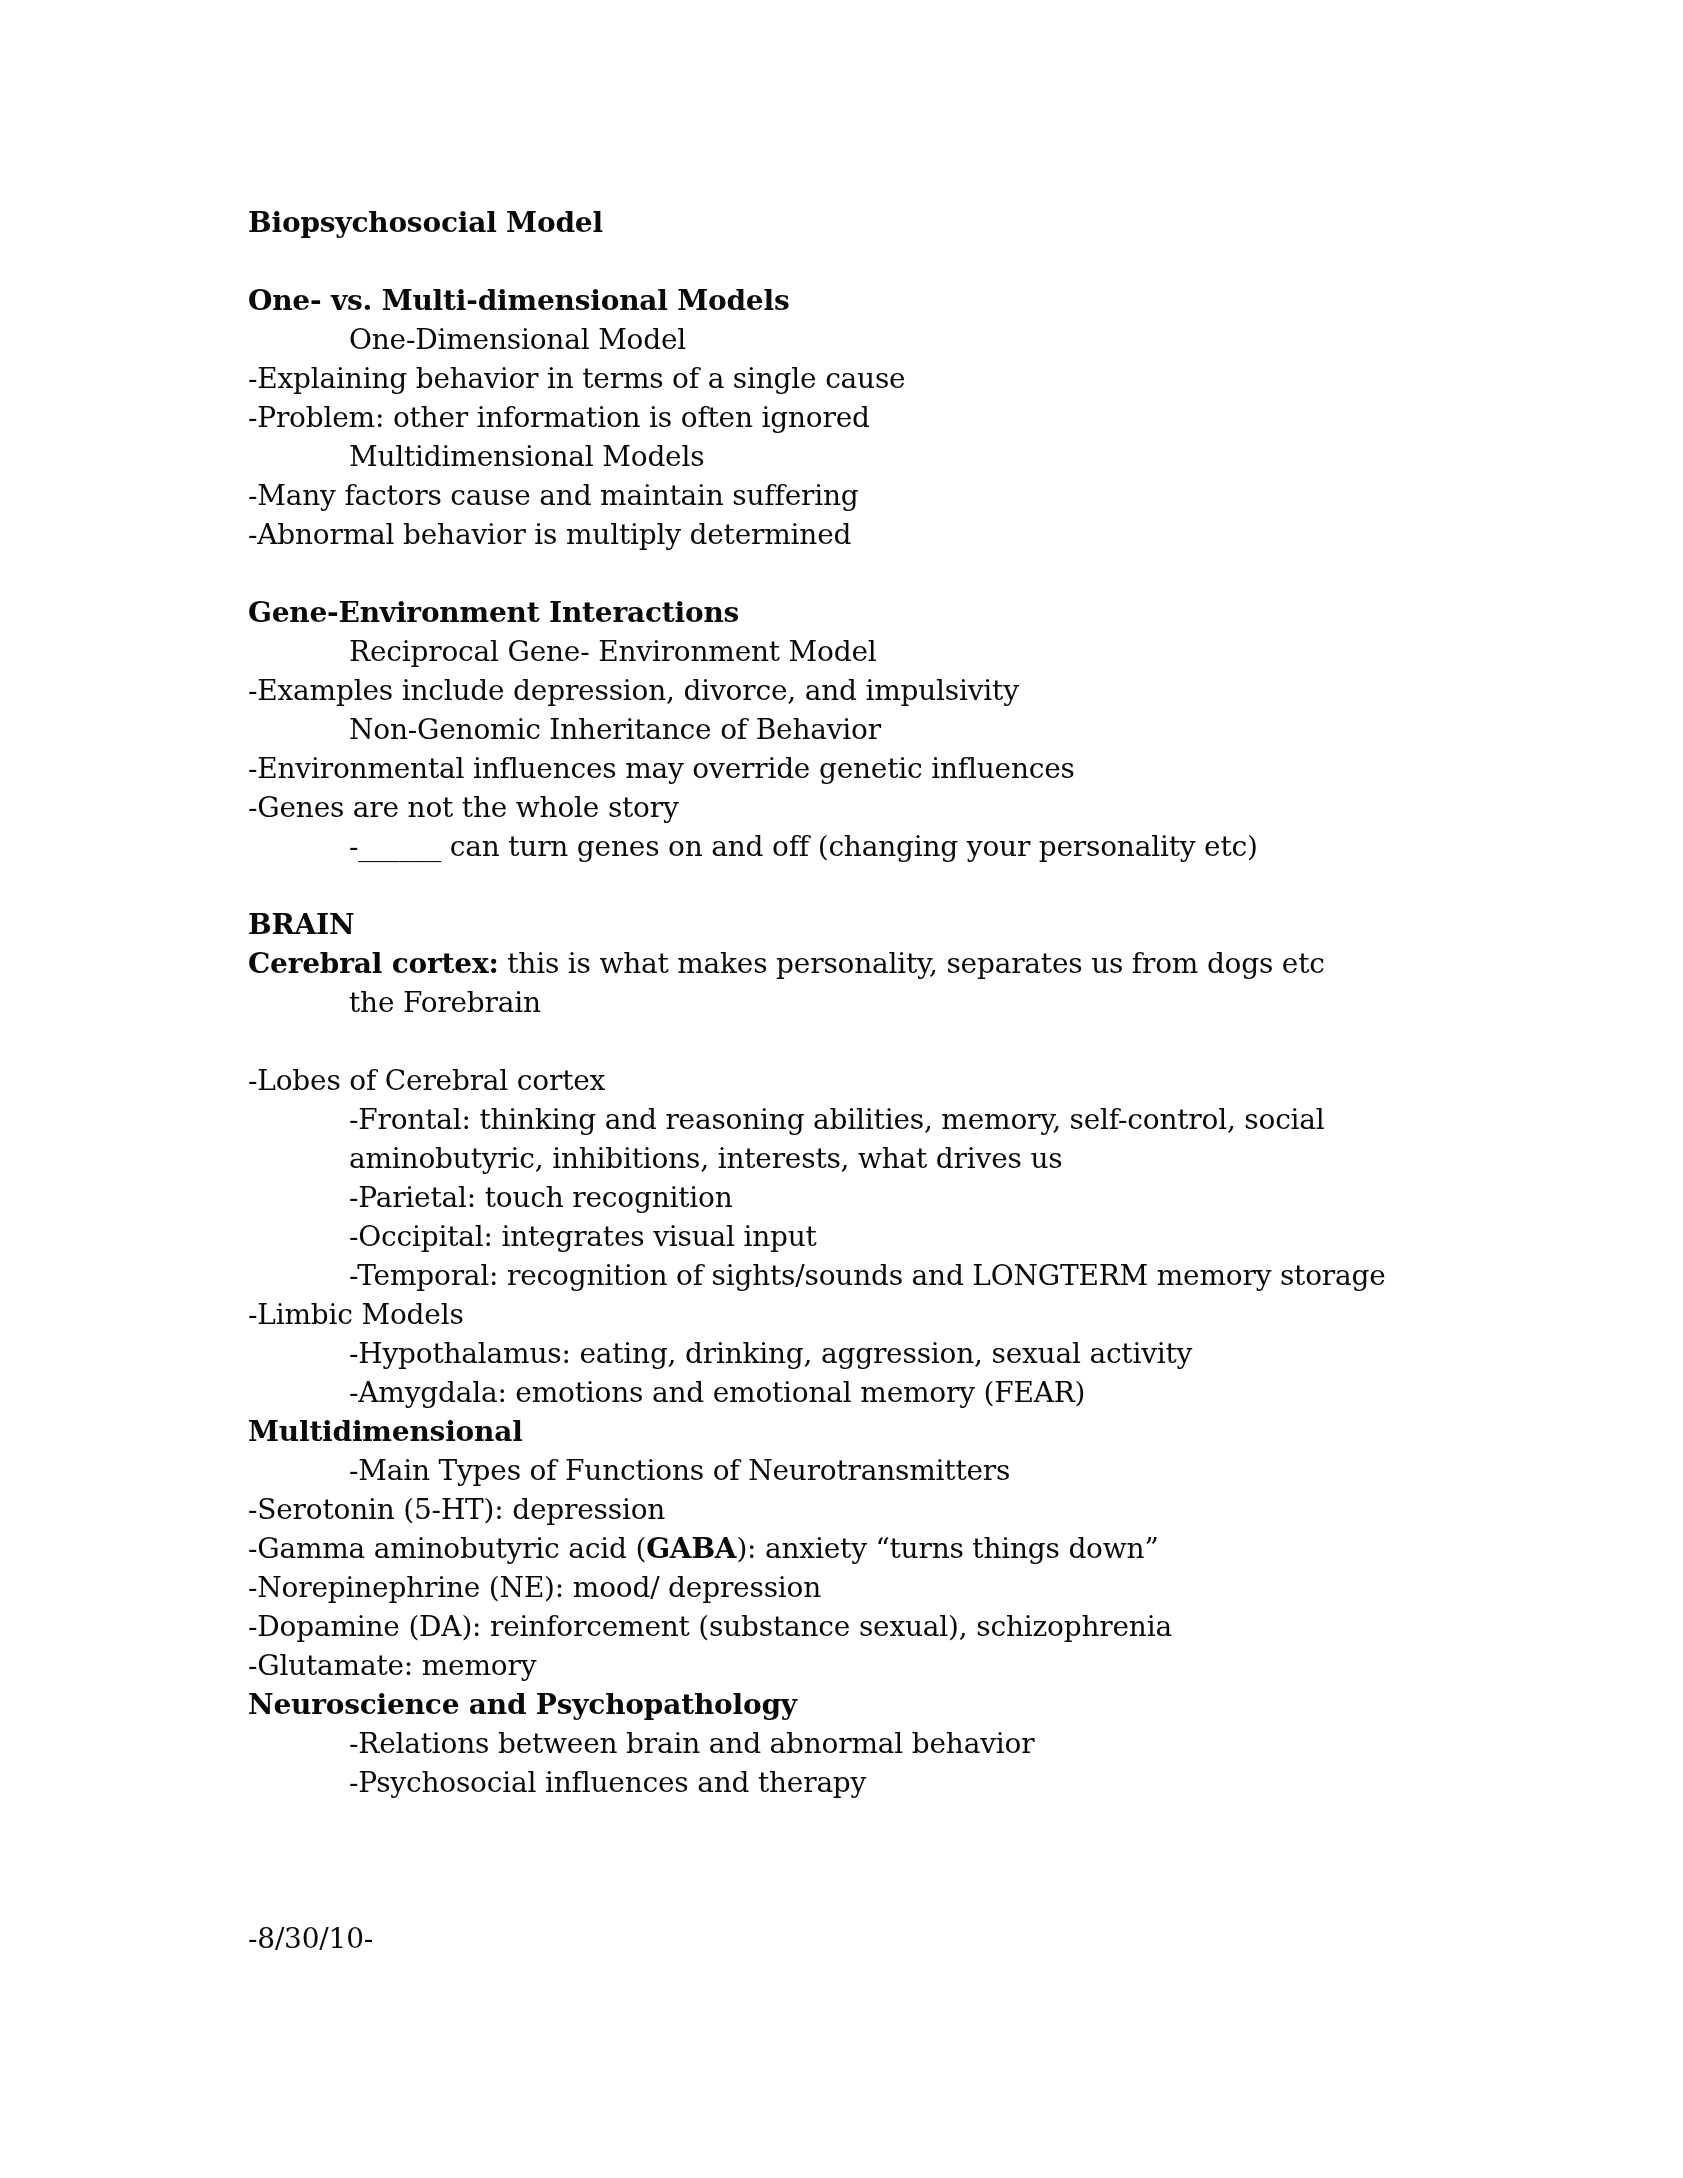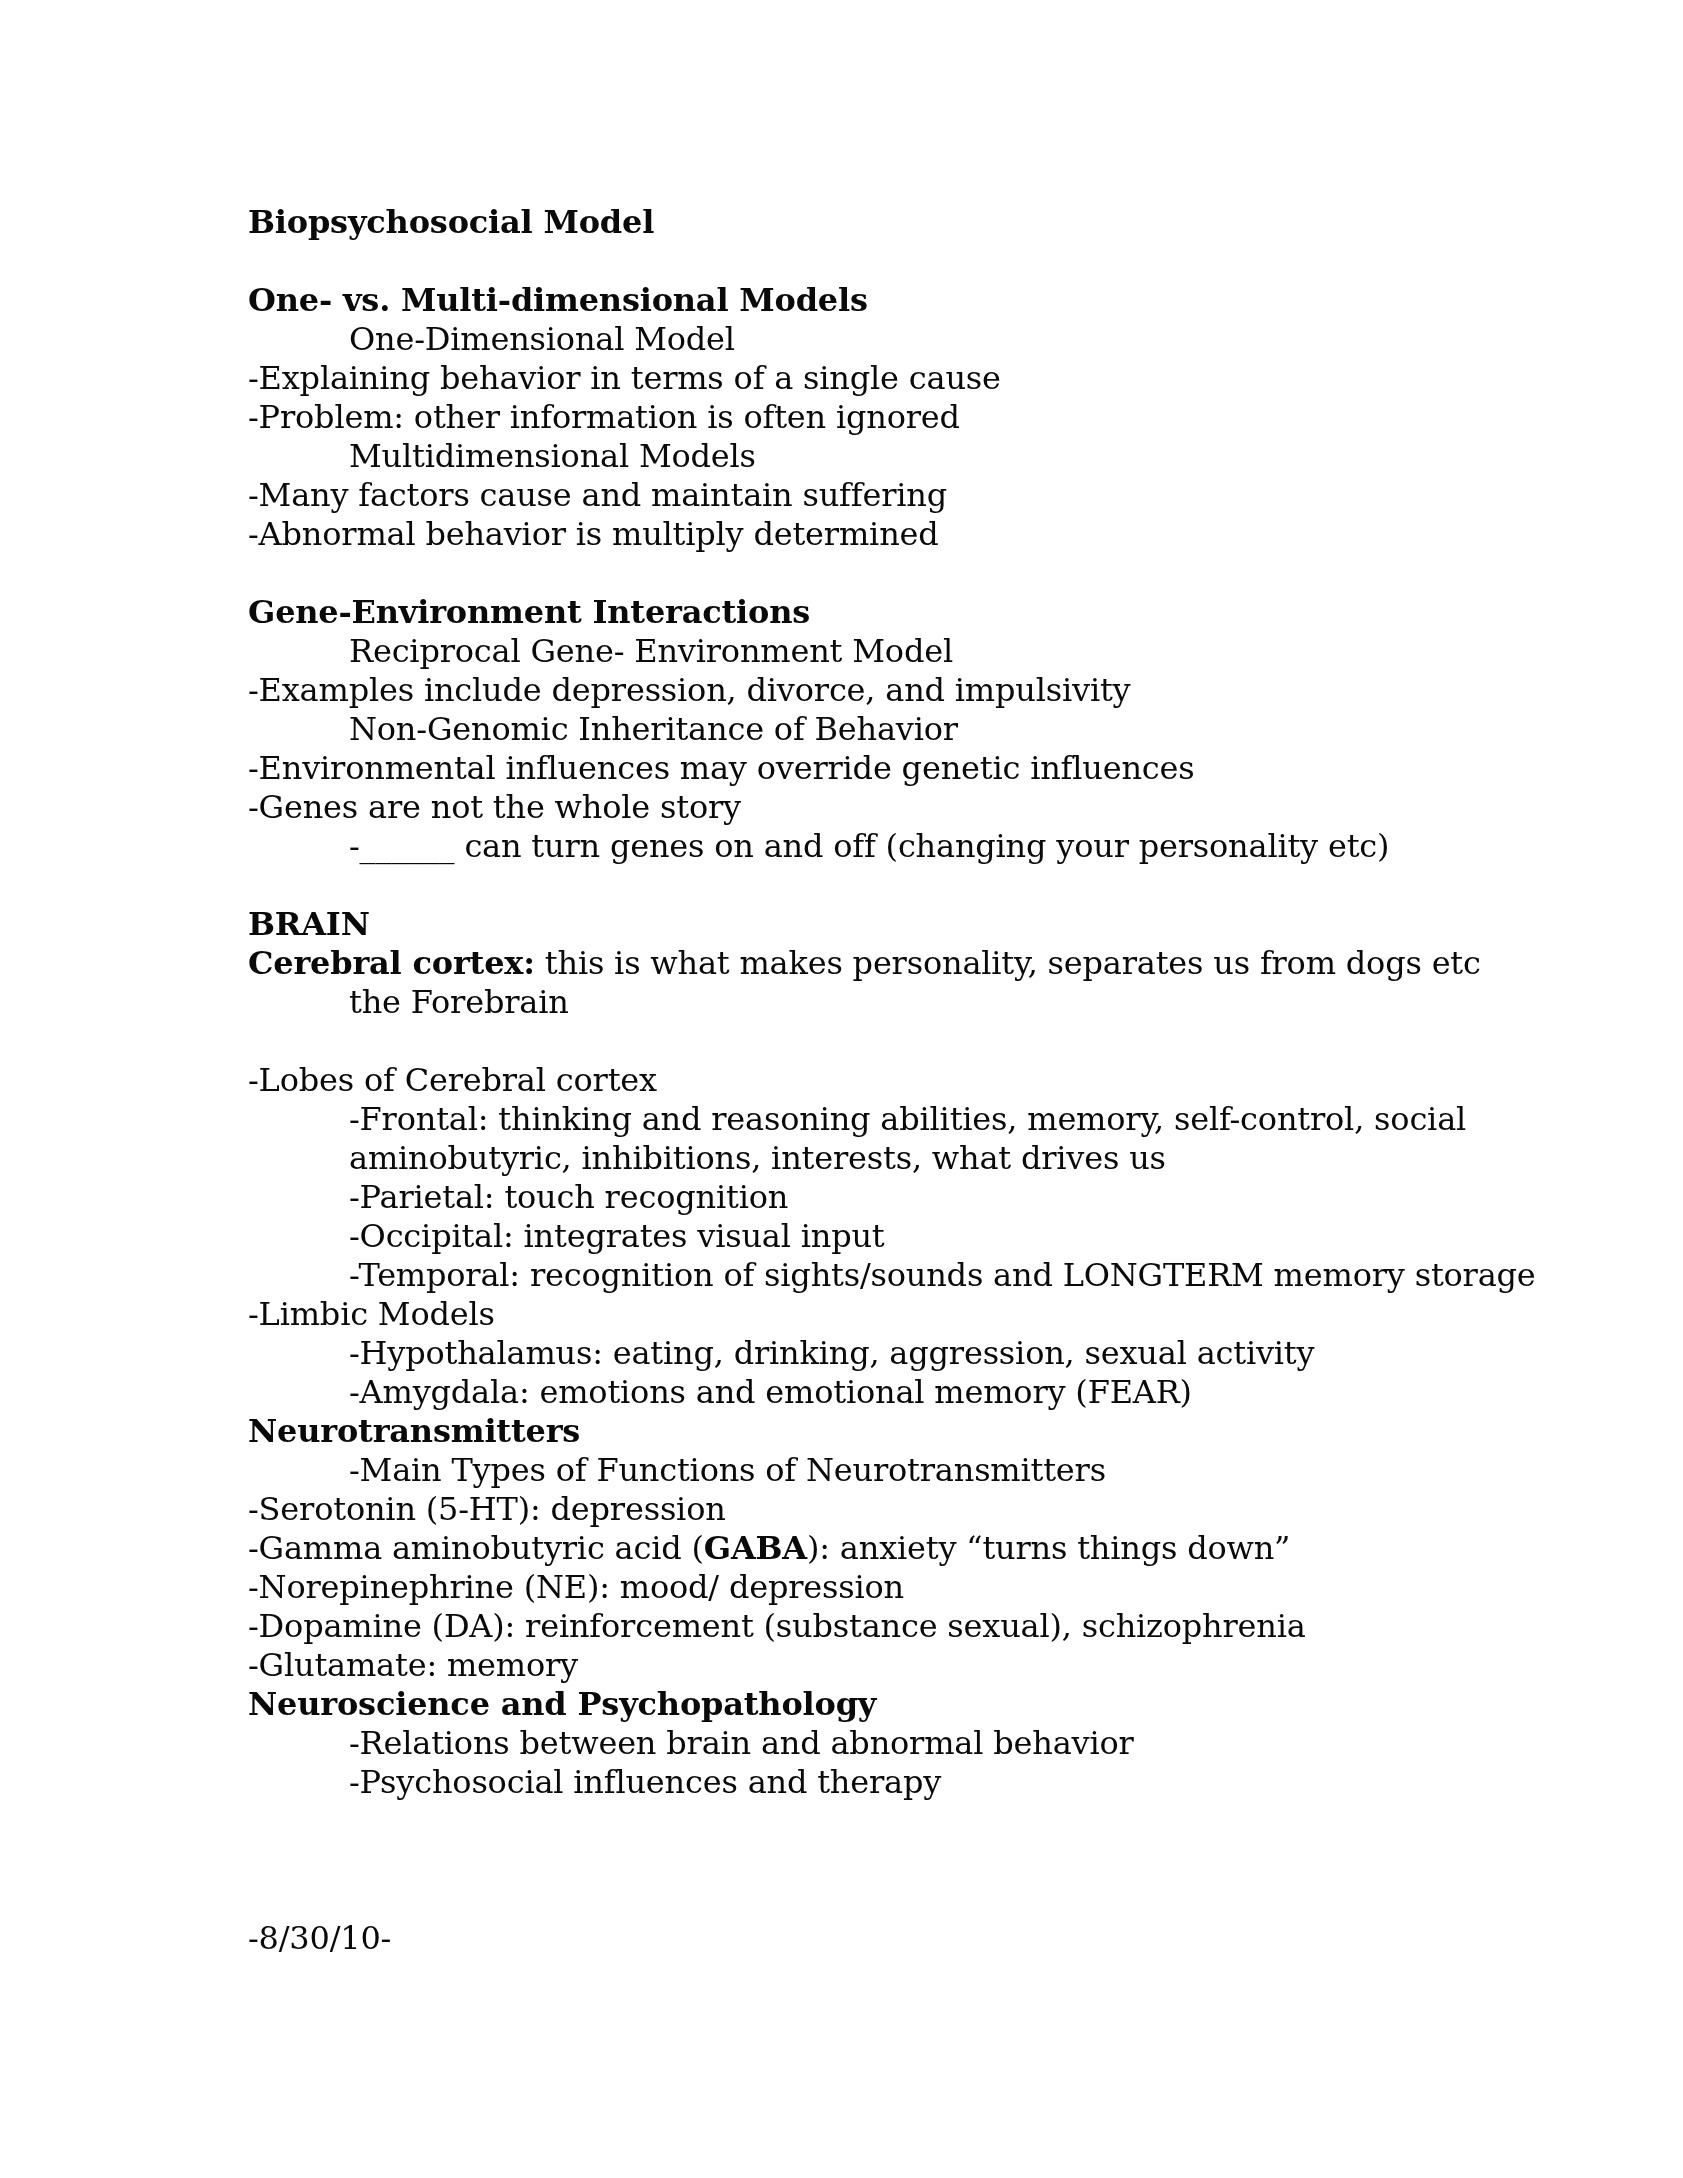--- a/index.html
+++ b/index.html
@@ -16,21 +16,21 @@
     font-family: "DejaVu Serif", "Liberation Serif", serif;
     overflow: hidden;
   }
   .doc {
     position: absolute;
     left: 248px;
     top: 203px;
     width: 1406px;
   }
   .line {
-    font-size: 32px;
+    font-size: 28px;
     line-height: 39px;
     white-space: pre;
     letter-spacing: -0.2px;
   }
   .line.blank {
     height: 39px;
   }
   .indent-1 {
     padding-left: 101px;
   }
@@ -67,21 +67,21 @@
       <div class="line blank"></div>
       <div class="line"><span class="">-Lobes of Cerebral cortex</span></div>
       <div class="line indent-1"><span class="">-Frontal: thinking and reasoning abilities, memory, self-control, social</span></div>
       <div class="line indent-1"><span class="">aminobutyric, inhibitions, interests, what drives us</span></div>
       <div class="line indent-1"><span class="">-Parietal: touch recognition</span></div>
       <div class="line indent-1"><span class="">-Occipital: integrates visual input</span></div>
       <div class="line indent-1"><span class="">-Temporal: recognition of sights/sounds and LONGTERM memory storage</span></div>
       <div class="line"><span class="">-Limbic Models</span></div>
       <div class="line indent-1"><span class="">-Hypothalamus: eating, drinking, aggression, sexual activity</span></div>
       <div class="line indent-1"><span class="">-Amygdala: emotions and emotional memory (FEAR)</span></div>
-      <div class="line"><span class="b">Neurotransmitters</span></div>
+      <div class="line"><span class="b">Multidimensional</span></div>
       <div class="line indent-1"><span class="">-Main Types of Functions of Neurotransmitters</span></div>
       <div class="line"><span class="">-Serotonin (5-HT): depression</span></div>
       <div class="line"><span class="">-Gamma aminobutyric acid (</span><span class="b">GABA</span><span class="">): anxiety “turns things down”</span></div>
       <div class="line"><span class="">-Norepinephrine (NE): mood/ depression</span></div>
       <div class="line"><span class="">-Dopamine (DA): reinforcement (substance sexual), schizophrenia</span></div>
       <div class="line"><span class="">-Glutamate: memory</span></div>
       <div class="line"><span class="b">Neuroscience and Psychopathology</span></div>
       <div class="line indent-1"><span class="">-Relations between brain and abnormal behavior</span></div>
       <div class="line indent-1"><span class="">-Psychosocial influences and therapy</span></div>
       <div class="line blank"></div>

